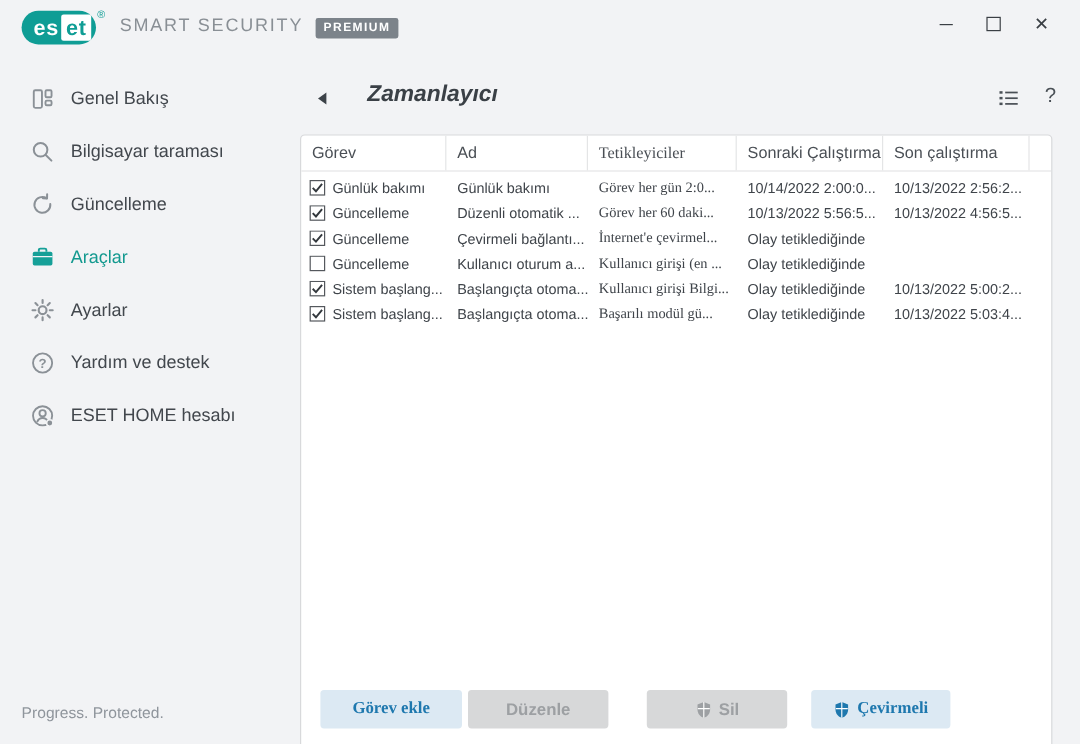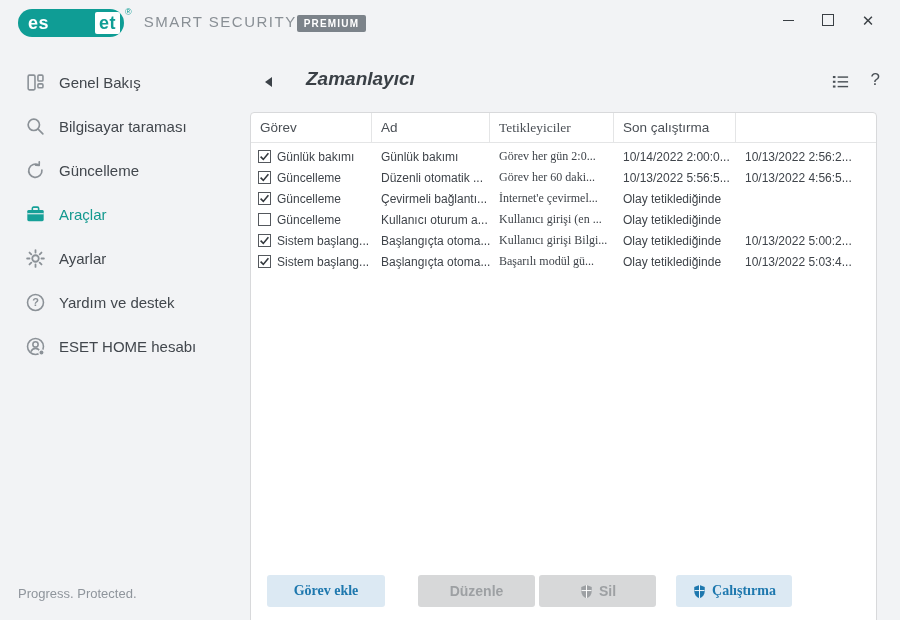--- a/index.html
+++ b/index.html
@@ -10,31 +10,31 @@
     -webkit-font-smoothing:antialiased;
   }
   .app{position:relative;width:900px;height:620px;}
 
   
   .topbar{position:absolute;top:0;left:0;right:0;height:46px;}
   .logo{position:absolute;left:18px;top:9px;display:flex;align-items:flex-start;}
   .logo-pill{
     background:#0f9d95;border-radius:15px;height:28px;
     display:flex;align-items:center;padding:0 4px 0 10px;
-    font-weight:bold;font-size:18px;color:#fff;letter-spacing:.5px;gap:44px;
+    font-weight:bold;font-size:18px;color:#fff;letter-spacing:.5px;
   }
   .logo-box{
     background:#fff;color:#0f9d95;border-radius:2px;height:22px;
     display:flex;align-items:center;padding:0 4px;margin-left:2px;
   }
   .logo-reg{color:#0f9d95;font-size:9px;margin:-2px 0 0 1px;}
   .logo-name{color:#898f95;font-size:15px;letter-spacing:1.5px;margin:4px 0 0 12px;font-weight:400;white-space:nowrap;}
   .logo-badge{
     background:#7c838a;color:#fff;font-size:10px;font-weight:bold;letter-spacing:1.2px;
-    padding:3px 7px;border-radius:2px;margin:6px 0 0 0;
+    padding:3px 7px;border-radius:2px;margin:6px 0 0 10px;
   }
   .win-controls{position:absolute;top:5px;right:12px;display:flex;}
   .win-btn{width:40px;height:30px;display:flex;align-items:center;justify-content:center;cursor:pointer;color:#3a3f44;}
   .glyph-min{width:11px;height:0;border-top:1.4px solid #3a3f44;display:block;}
   .glyph-max{width:10px;height:10px;border:1.4px solid #3a3f44;display:block;}
   .glyph-close{font-size:15px;line-height:1;}
 
   
   .sidebar{position:absolute;top:60px;left:0;width:250px;}
   .side-item{height:44px;display:flex;align-items:center;padding-left:25px;color:#42474d;font-size:15px;cursor:pointer;}
@@ -81,21 +81,21 @@
   
   .footer-status{position:absolute;left:18px;top:586px;font-size:13px;color:#8f959c;}
   .btn{
     position:absolute;top:575px;height:32px;border-radius:3px;font-size:14px;font-weight:600;
     display:flex;align-items:center;justify-content:center;gap:5px;box-sizing:border-box;cursor:pointer;
   }
   .btn.enabled{background:#dce9f3;color:#1e78ae;font-family:Liberation Serif, serif;}
   .btn.disabled{background:#d7d8d9;color:#9da0a3;}
   .btn .shield{width:15px;height:15px;display:flex;}
   .btn-0{left:267px;width:118px;}
-  .btn-1{left:418px;width:117px;}
+  .btn-1{left:390px;width:117px;}
   .btn-2{left:539px;width:117px;}
   .btn-3{left:676px;width:116px;}
 </style>
 </head>
 <body>
 
 <div class="app">
 
   <div class="topbar">
     <div class="logo">
@@ -206,20 +206,21 @@
       </svg>
     </div>
     <div class="hdr-help">?</div>
   </div>
 
   <div class="panel">
     <div class="thead">
       <div class="th c0">Görev</div>
       <div class="th c1">Ad</div>
       <div class="th c2">Tetikleyiciler</div>
+      <div class="th c3">Sonraki Çalıştırma</div>
       <div class="th c4">Son çalıştırma</div>
     </div>
 
     <div class="tbody">
 
       <div class="tr">
         <div class="td-first c0">
           <span class="checkbox checked">
             <svg viewBox="0 0 11 11" fill="none" stroke="#33383d" stroke-width="1.6">
                 <polyline points="1.6,5.6 4.3,8.4 9.4,2.3"></polyline>
@@ -327,16 +328,16 @@
     </span>
     <span>Sil</span>
   </div>
   <div class="btn btn-3 enabled">
     <span class="shield">
       <svg viewBox="0 0 16 16">
           <path d="M8 1.1 13.6 3.2 V7.4 C13.6 11.5 11.3 14 8 15.1 C4.7 14 2.4 11.5 2.4 7.4 V3.2 Z" fill="currentColor"></path>
           <path d="M8 1.1 V15.1 M2.7 7 H13.3" stroke="#fff" stroke-width="1" fill="none"></path>
         </svg>
     </span>
-    <span>Çalıştırma</span>
+    <span>Çevirmeli</span>
   </div>
 
 </div>
 
 </body></html>

